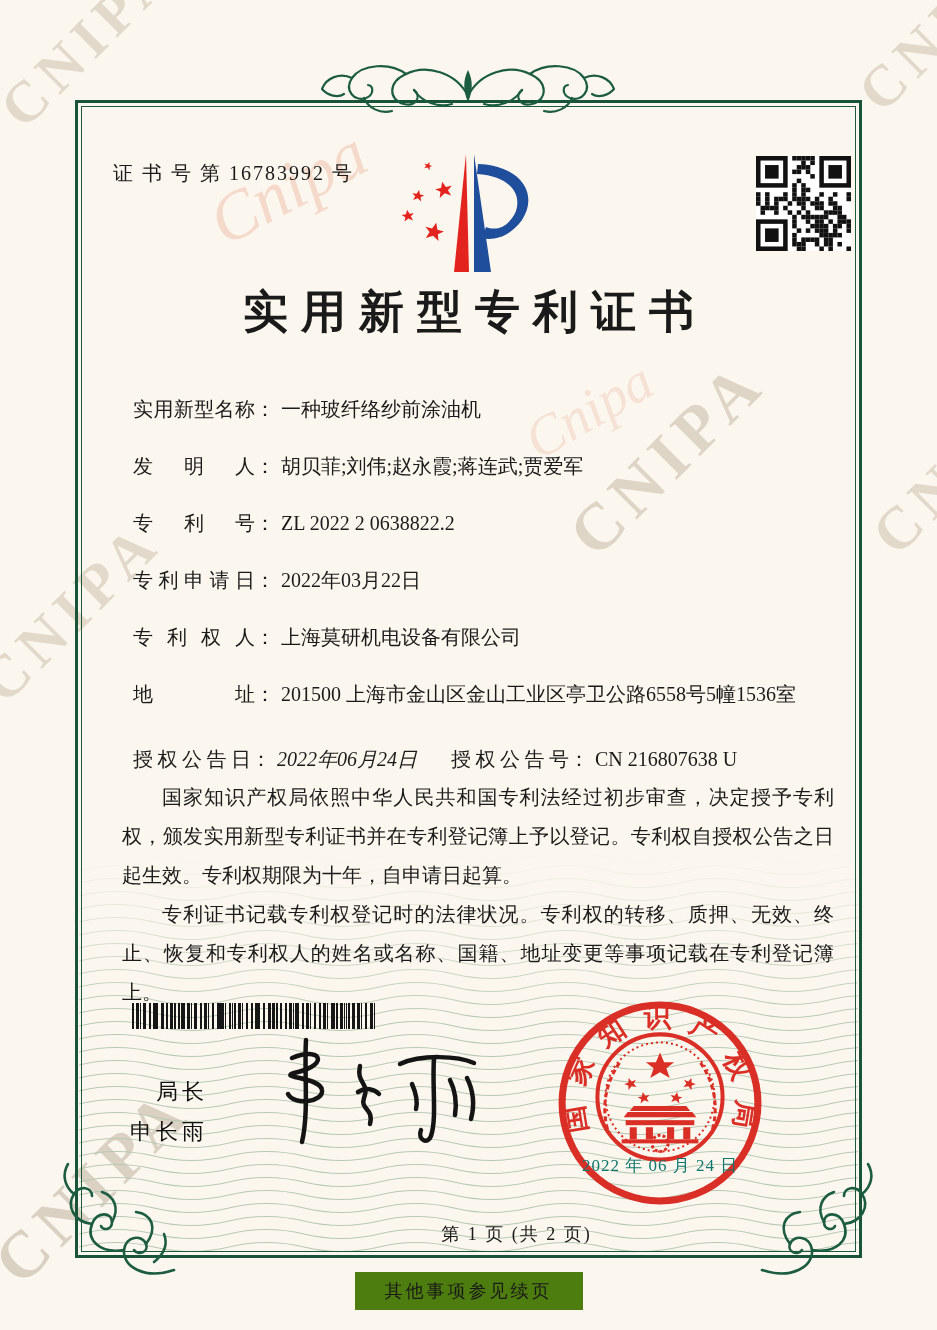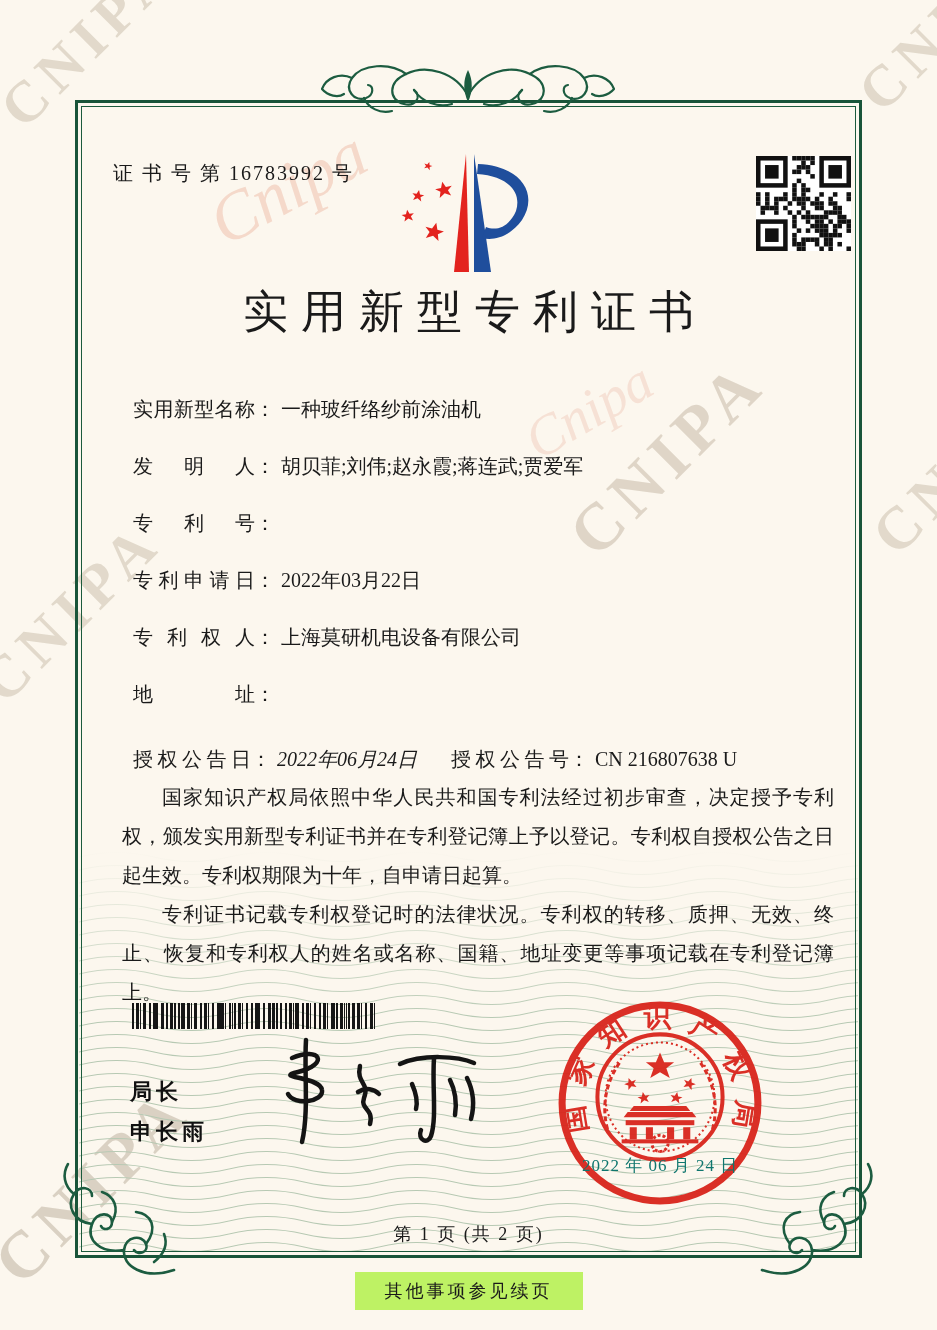--- a/index.html
+++ b/index.html
@@ -27,50 +27,50 @@
   .frame::after{content:"";position:absolute;inset:3px;border:1px solid #1b5a3c;}
   .ornament{position:absolute;z-index:4;}
   .orn-top{left:318px;top:56px;}
   .orn-bl{left:56px;top:1158px;}
   .orn-br{left:750px;top:1158px;transform:scaleX(-1);}
   
   .certno{position:absolute;left:113px;top:160px;font-size:20px;letter-spacing:2px;z-index:5;}
   .qr{position:absolute;left:756px;top:156px;width:95px;height:95px;z-index:5;}
   .logo{position:absolute;left:396px;top:148px;z-index:5;}
   .title{position:absolute;left:75px;width:787px;top:282px;text-align:center;
-         font-size:45px;font-weight:400;letter-spacing:13px;text-indent:13px;z-index:5;}
+         font-size:45px;font-weight:700;letter-spacing:13px;text-indent:13px;z-index:5;}
   
   .fields{position:absolute;left:133px;top:393px;width:712px;font-size:20px;z-index:5;}
   .frow{display:flex;line-height:32px;margin-bottom:25px;}
   .flabel{display:inline-block;width:122px;text-align:justify;text-align-last:justify;flex:0 0 122px;}
   .fcolon{flex:0 0 auto;}
   .fvalue{margin-left:6px;max-width:556px;}
   .grantrow{display:flex;line-height:32px;margin-top:33px;}
   .flabel2{display:inline-block;width:118px;text-align:justify;text-align-last:justify;}
   .grant2{margin-left:34px;}
   
   .body-text{position:absolute;left:122px;top:778px;width:712px;font-size:20px;
              line-height:39px;text-align:justify;z-index:5;}
   .body-text p{margin:0;text-indent:2em;}
   
   .barcode{position:absolute;left:132px;top:1003px;width:243px;height:26px;z-index:5;
     background-image:
      repeating-linear-gradient(90deg,#161616 0 2px,transparent 2px 4px,#161616 4px 7px,transparent 7px 8px,#161616 8px 9px,transparent 9px 12px,#161616 12px 14px,transparent 14px 17px),
      repeating-linear-gradient(90deg,transparent 0 5px,#161616 5px 6px,transparent 6px 11px,#161616 11px 13px,transparent 13px 19px);}
   .signer{position:absolute;left:130px;top:1072px;z-index:5;
-          font-family:"Liberation Sans","DejaVu Sans",sans-serif;font-weight:700;
-          font-size:22px;letter-spacing:4px;line-height:40px;color:#111;}
+          font-family:"Liberation Sans","DejaVu Sans",sans-serif;font-weight:400;
+          font-size:22px;letter-spacing:4px;line-height:40px;color:#111;text-align:right;}
   .signature{position:absolute;left:262px;top:1032px;z-index:5;}
   .seal{position:absolute;left:553px;top:996px;width:214px;height:214px;z-index:6;opacity:.95;}
   .sealdate{position:absolute;left:553px;top:1154px;width:214px;text-align:center;
             font-size:17px;letter-spacing:1px;color:#0f766e;z-index:7;}
   .pageinfo{position:absolute;left:75px;width:787px;top:1222px;text-align:center;
-            font-size:18px;letter-spacing:2px;z-index:5;}
+            font-size:18px;letter-spacing:2px;z-index:5;padding-left:48px;}
   .bottomnote{position:absolute;left:0;width:937px;top:1272px;text-align:center;z-index:5;}
-  .bottomnote span{display:inline-block;background:#bef264;padding:7px 30px;font-size:18px;letter-spacing:3px;}
+  .bottomnote span{display:inline-block;background:#4d7c0f;padding:7px 30px;font-size:18px;letter-spacing:3px;}
 </style>
 </head>
 <body>
 
 <div class="page">
 
   <div class="wm wm1">CNIPA</div>
   <div class="wm wm2">CNIPA</div>
   <div class="wm wm3">CNIPA</div>
   <div class="wm wm4">CNIPA</div>
@@ -299,34 +299,36 @@
       <span class="fvalue">一种玻纤络纱前涂油机</span>
     </div>
     <div class="frow">
       <span class="flabel">发明人</span>
         <span class="fcolon">：</span>
       <span class="fvalue">胡贝菲;刘伟;赵永霞;蒋连武;贾爱军</span>
     </div>
     <div class="frow">
       <span class="flabel">专利号</span>
         <span class="fcolon">：</span>
+      <span class="fvalue">ZL 2022 2 0638822.2</span>
     </div>
     <div class="frow">
       <span class="flabel">专利申请日</span>
         <span class="fcolon">：</span>
       <span class="fvalue">2022年03月22日</span>
     </div>
     <div class="frow">
       <span class="flabel">专利权人</span>
         <span class="fcolon">：</span>
       <span class="fvalue">上海莫研机电设备有限公司</span>
     </div>
     <div class="frow" style="margin-bottom:6px;align-items:flex-end;">
       <span class="flabel">地址</span>
         <span class="fcolon">：</span>
+      <span class="fvalue">201500 上海市金山区金山工业区亭卫公路6558号5幢1536室</span>
     </div>
     <div class="grantrow">
       <span class="flabel2">授权公告日</span>
         <span>：</span>
       <span style="margin-left:6px;font-style:italic;">2022年06月24日</span>
       <span class="grant2 flabel2">授权公告号</span>
         <span>：</span>
       <span style="margin-left:6px;text-align:center;">CN 216807638 U</span>
     </div>
   </div>

